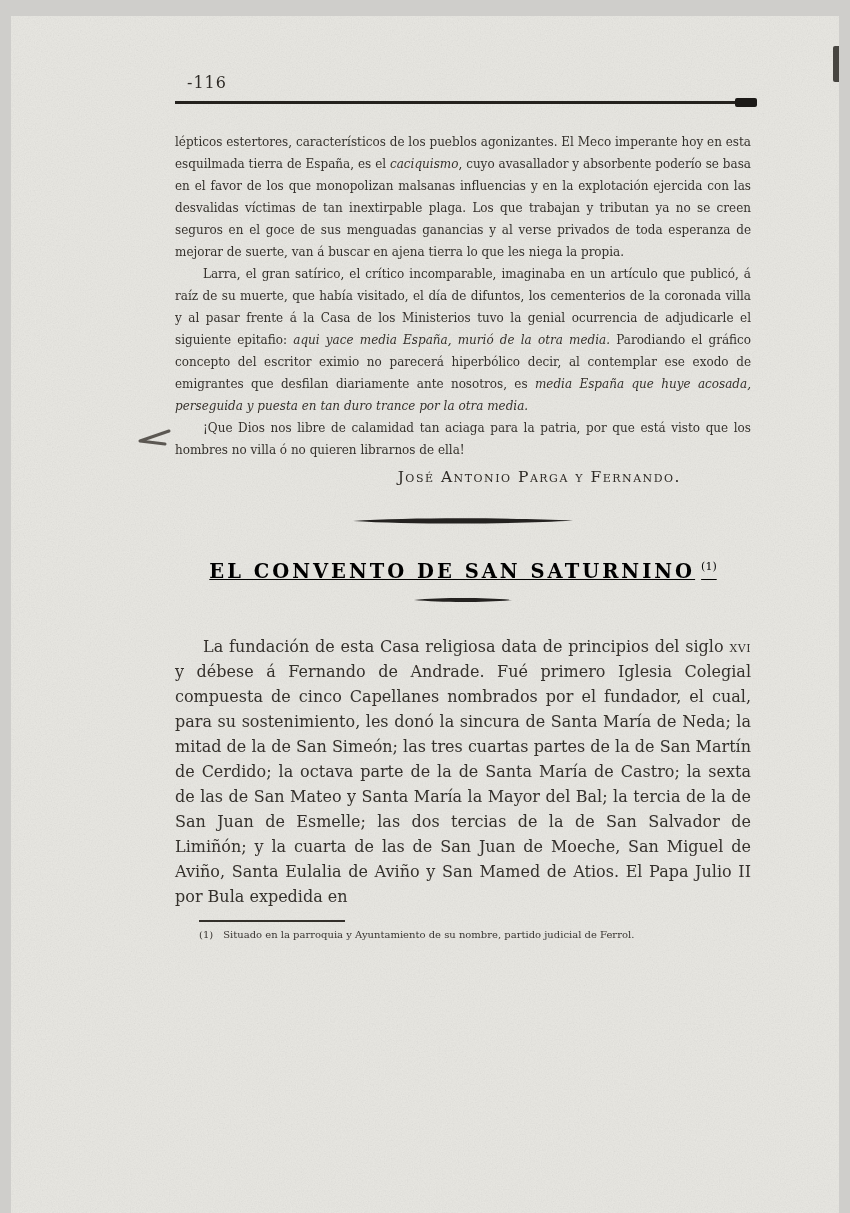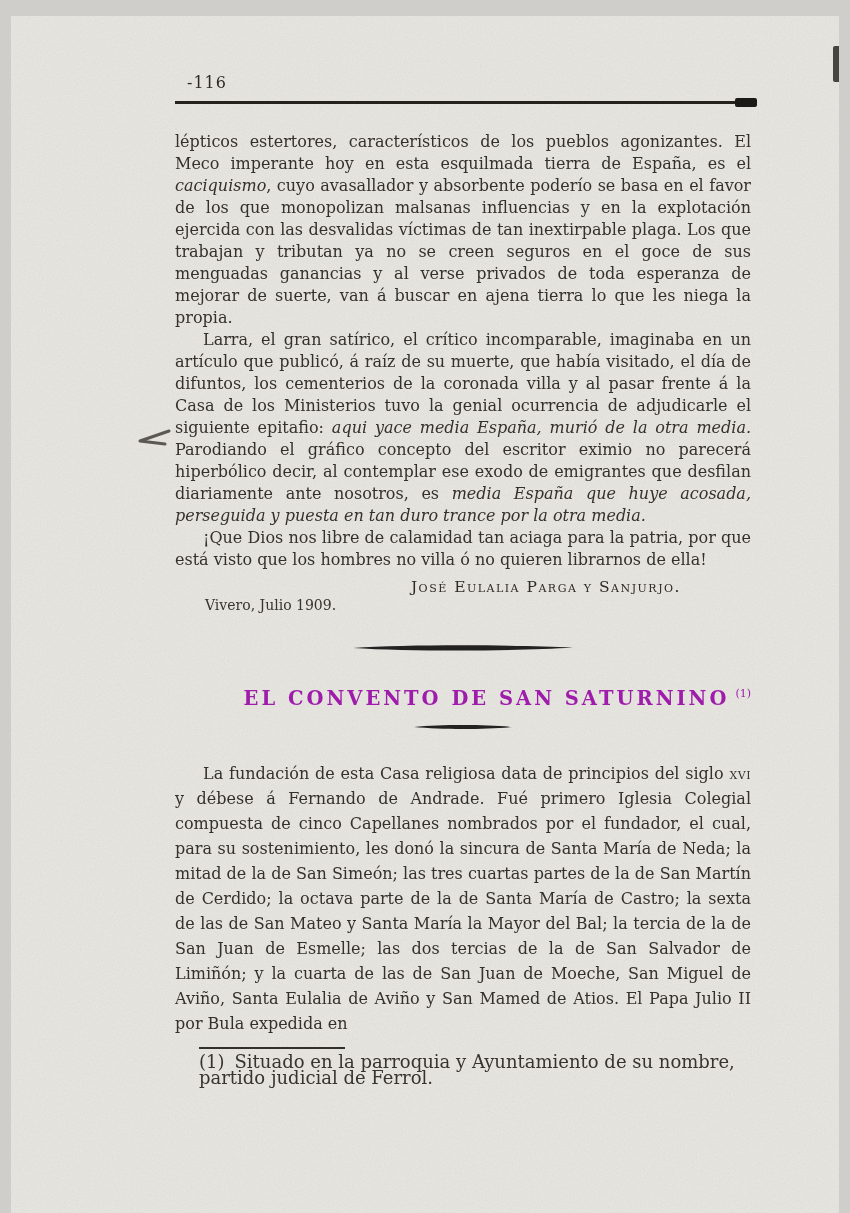--- a/index.html
+++ b/index.html
@@ -76,21 +76,21 @@
     position: absolute;
     right: -6px;
     top: -3px;
     width: 22px;
     height: 9px;
     background: #1c1a17;
     border-radius: 2px;
   }
   .a1-p {
     margin: 0;
-    font-size: 16px;
+    font-size: 12px;
     line-height: 22px;
     text-align: justify;
   }
   .first-p { margin-top: 27px; }
   .indent { text-indent: 28px; }
   .seg-italic { font-style: italic; }
   .seg-sc { font-variant: small-caps; letter-spacing: 0.5px; }
   .signature {
     margin-top: 7px;
     padding-right: 70px;
@@ -104,25 +104,26 @@
     margin-top: 1px;
     margin-left: 30px;
     font-size: 14px;
     color: #38342e;
   }
   .divider { display: block; margin-left: auto; margin-right: auto; }
   .divider-long { margin-top: 30px; }
   .divider-short { margin-top: 13px; }
   .section-title {
     margin: 34px 0 0 0;
-    text-align: right;
+    text-align: center;
     font-size: 19.5px;
     font-weight: 600;
     letter-spacing: 3px;
-    color: #a21caf;
+    color: #000000;
+    text-decoration: underline;
   }
   .section-title sup {
     font-size: 11px;
     letter-spacing: 0;
     margin-left: 6px;
     vertical-align: 8px;
     font-weight: 400;
   }
   .a2-p {
     margin: 30px 0 0 0;
@@ -131,21 +132,21 @@
     text-align: justify;
   }
   .footnote-rule {
     width: 146px;
     height: 2px;
     background: #34302b;
     margin: 11px 0 5px 24px;
   }
   .footnote {
     margin-left: 24px;
-    font-size: 18px;
+    font-size: 10px;
     line-height: 16px;
     color: #383430;
   }
   .footnote .fn-marker { margin-right: 10px; }
 </style>
 </head>
 <body>
 
 <div class="page">
 
@@ -162,22 +163,21 @@
     </header>
     <div class="header-rule">
       <span class="rule-blot"></span>
     </div>
 
     <main>
       <p class="a1-p first-p"><span>lépticos estertores, característicos de los pueblos agonizantes. El Meco imperante hoy en esta esquilmada tierra de España, es el </span><span class="seg-italic">caciquismo</span><span>, cuyo avasallador y absorbente poderío se basa en el favor de los que monopolizan malsanas influencias y en la explotación ejercida con las desvalidas víctimas de tan inextirpable plaga. Los que trabajan y tributan ya no se creen seguros en el goce de sus menguadas ganancias y al verse privados de toda esperanza de mejorar de suerte, van á buscar en ajena tierra lo que les niega la propia.</span></p>
       <p class="a1-p indent"><span>Larra, el gran satírico, el crítico incomparable, imaginaba en un artículo que publicó, á raíz de su muerte, que había visitado, el día de difuntos, los cementerios de la coronada villa y al pasar frente á la Casa de los Ministerios tuvo la genial ocurrencia de adjudicarle el siguiente epitafio: </span><span class="seg-italic">aqui yace media España, murió de la otra media.</span><span> Parodiando el gráfico concepto del escritor eximio no parecerá hiperbólico decir, al contemplar ese exodo de emigrantes que desfilan diariamente ante nosotros, es </span><span class="seg-italic">media España que huye acosada, perseguida y puesta en tan duro trance por la otra media.</span></p>
       <p class="a1-p indent"><span>¡Que Dios nos libre de calamidad tan aciaga para la patria, por que está visto que los hombres no villa ó no quieren librarnos de ella!</span></p>
 
-      <div class="signature">José Eulalia Parga y Sanjurjo.</div>
-      <div class="dateline">Vivero, Julio 1909.</div>
+      <div class="signature">José Antonio Parga y Fernando.</div>
     </main>
 
     <svg class="divider divider-long" width="224" height="10" viewBox="0 0 224 10">
       <path d="M2,5 C58,1.2 166,1.8 222,4.6 C166,8.4 58,8.6 2,5 Z" fill="#242220"></path>
     </svg>
 
     <section>
       <h2 class="section-title">
         <span>EL CONVENTO DE SAN SATURNINO</span><sup>(1)</sup>
       </h2>

